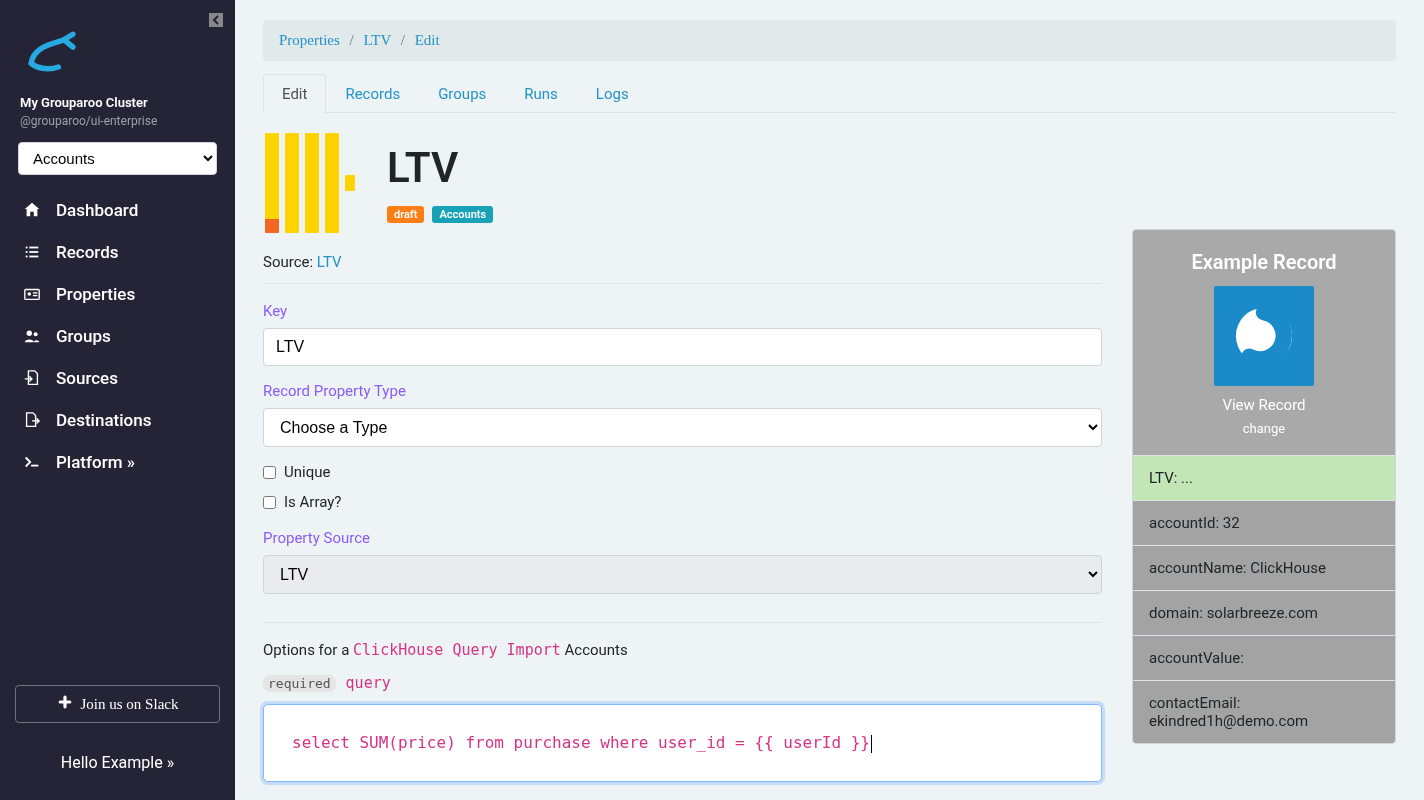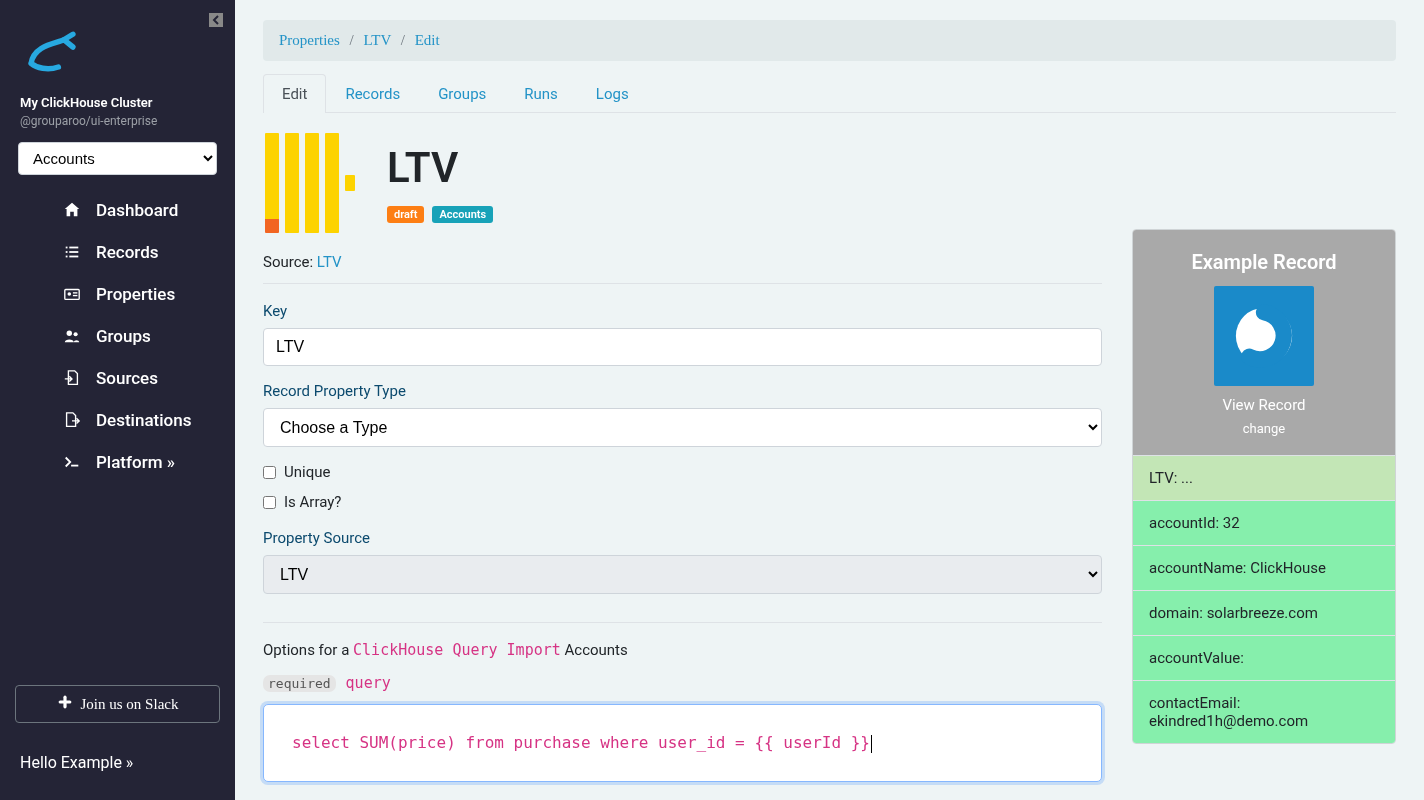--- a/index.html
+++ b/index.html
@@ -53,21 +53,21 @@
     margin: 0 18px 14px 18px;
   }
   .model-select select {
     width: 100%;
     padding: 6px 10px;
     font-size: 15px;
     border: 1px solid #ced4da;
     border-radius: 4px;
     background: #fff;
   }
-  .nav-list { list-style: none; padding: 0; margin-left: 40px; }
+  .nav-list { list-style: none; padding: 0; }
   .nav-item {
     display: flex;
     align-items: center;
     gap: 14px;
     padding: 11px 22px;
     font-size: 17px;
     font-weight: 500;
     color: #fff;
     cursor: pointer;
   }
@@ -86,20 +86,21 @@
     align-items: center;
     justify-content: center;
     gap: 8px;
     font-family: Liberation Serif, serif;
   }
   .hello-user {
     padding: 10px 20px 16px 20px;
     font-size: 16px;
     color: #fff;
     cursor: pointer;
+    text-align: center;
   }
   
   .main { flex: 1; padding: 20px 28px; overflow-y: auto; }
   .breadcrumb-bar {
     background: #e1e9ea;
     border-radius: 4px;
     padding: 12px 16px;
     font-size: 15px;
     color: #6c757d;
     margin-bottom: 12px;
@@ -167,21 +168,21 @@
     padding: 2px 7px;
     border-radius: 3px;
     margin-right: 4px;
     vertical-align: middle;
   }
   .badge-orange { background: #fd7e14;}
   .badge-blue { background: #17a2b8;}
   .source-line { font-size: 15px; margin-bottom: 10px;}
   .source-line a { color: #2393c7; text-decoration: none;}
   hr.section-div { border: none; border-top: 1px solid #dee2e6; margin: 12px 0 18px 0;}
-  .form-label { font-size: 15px; color: #0c4a6e; margin-bottom: 8px; display: block;}
+  .form-label { font-size: 15px; color: #8b5cf6; margin-bottom: 8px; display: block;}
   .form-control {
     width: 100%;
     padding: 9px 12px;
     font-size: 16px;
     border: 1px solid #ced4da;
     border-radius: 4px;
     background: #fff;
     margin-bottom: 16px;
   }
   .form-select {
@@ -254,41 +255,41 @@
     align-items: center;
     justify-content: center;
   }
   .avatar-svg { width: 74px; height: 74px;}
   .view-record-link { color: #fff; font-size: 15px; display: block; margin-bottom: 4px; cursor: pointer;}
   .change-link { color: #fff; font-size: 13px; cursor: pointer;}
   .prop-row {
     padding: 13px 16px;
     border-top: 1px solid #dee2e6;
     font-size: 15px;
-    background: #86efac;
+    background: #a3a3a3;
   }
   .prop-row.highlight { background: #c3e6b6;}
   .prop-key { color: #212529;}
 </style>
 </head>
 <body>
 
 <aside class="sidebar">
   <div class="sidebar-collapse">
     <svg width="14" height="14" viewBox="0 0 14 14">
         <rect x="0" y="0" width="14" height="14" fill="#888"></rect>
         <path d="M9 3 L5 7 L9 11" stroke="#242436" stroke-width="2" fill="none"></path>
       </svg>
   </div>
   <div class="logo-wrap">
     <svg viewBox="0 0 70 55">
         <path d="M12 40 C15 20, 40 18, 48 14 L58 8 M48 14 L58 22 M12 40 C18 45, 30 48, 42 44" stroke="#27a9e1" stroke-width="6" fill="none" stroke-linecap="round" stroke-linejoin="round"></path>
       </svg>
   </div>
-  <div class="cluster-name">My ClickHouse Cluster</div>
+  <div class="cluster-name">My Grouparoo Cluster</div>
   <div class="cluster-sub">@grouparoo/ui-enterprise</div>
   <div class="model-select">
     <select>
       <option>Accounts</option>
     </select>
   </div>
   <ul class="nav-list">
     <li class="nav-item">
       <span class="nav-icon">
           <svg width="18" height="18" viewBox="0 0 20 20" fill="currentColor">

